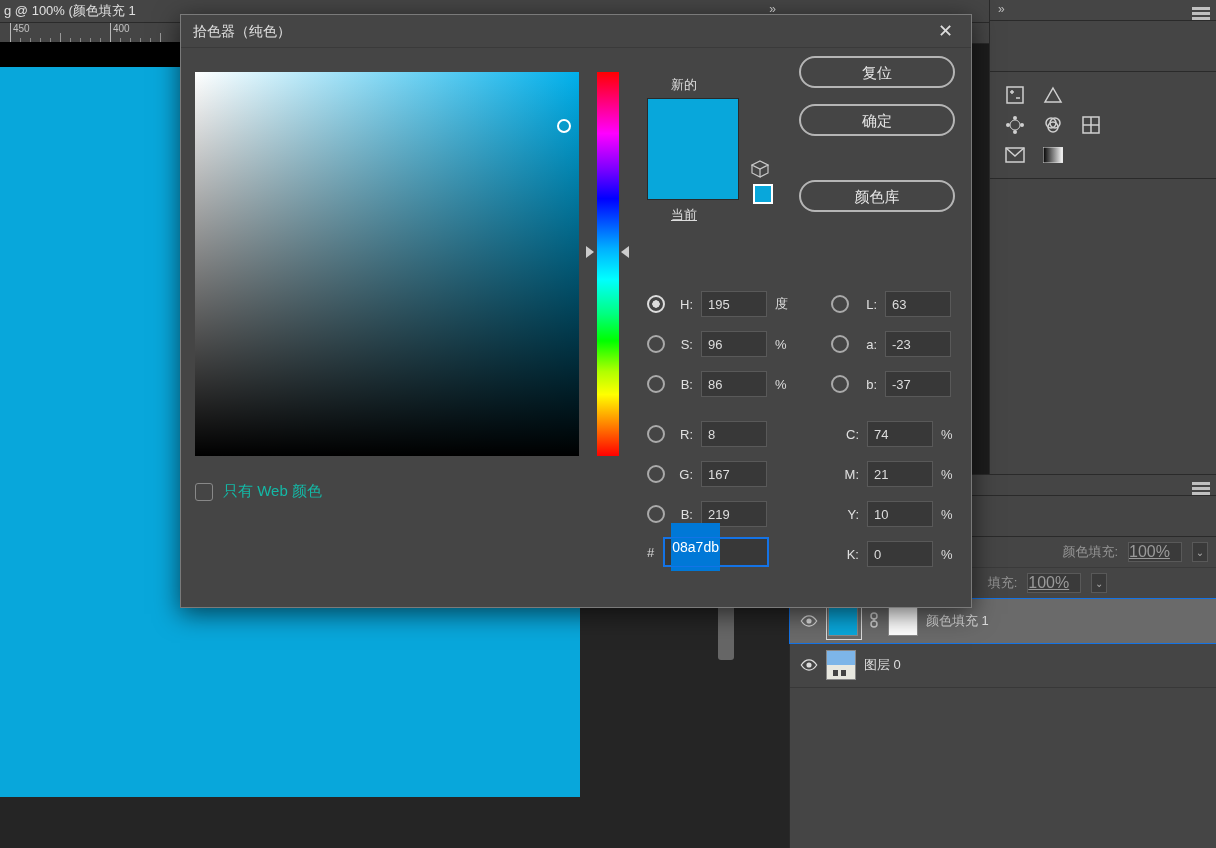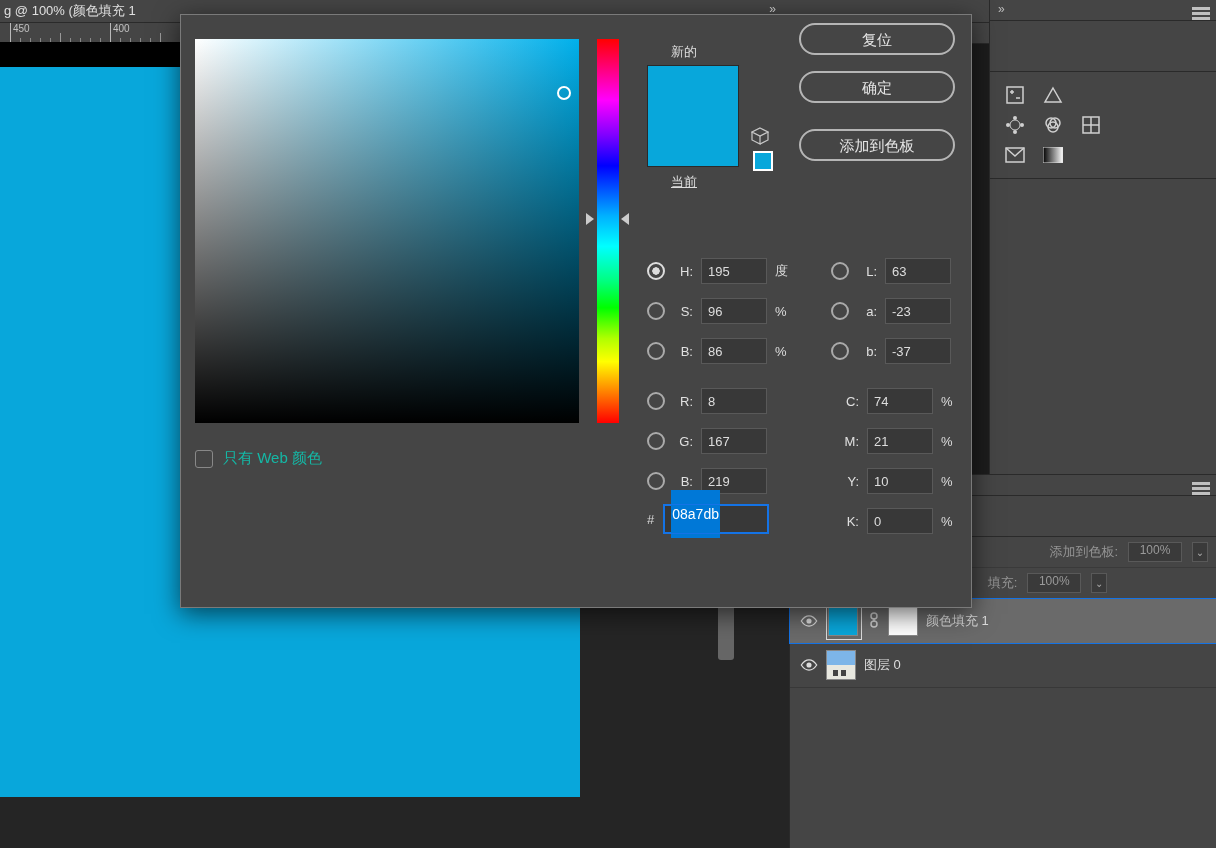--- a/index.html
+++ b/index.html
@@ -16,21 +16,21 @@
   .rp-menu{position:absolute;right:6px;top:2px;}
   .menu-icon{display:inline-block;width:18px;height:3px;background:#c0c0c0;box-shadow:0 5px 0 #c0c0c0,0 10px 0 #c0c0c0;position:relative;top:-4px;}
   .icon-row{display:flex;gap:16px;align-items:center;height:30px;padding-left:4px;}
   .pp-icon{width:22px;height:22px;display:inline-flex;align-items:center;justify-content:center;color:#d0d0d0;}
   .layers-panel{position:absolute;right:0;top:474px;width:426px;bottom:0;background:#454545;border-left:1px solid #2a2a2a;border-top:1px solid #2a2a2a;}
   .lp-top{height:20px;border-bottom:1px solid #2a2a2a;position:relative;}
   .lp-icons{height:40px;border-bottom:1px solid #2a2a2a;display:flex;align-items:center;gap:18px;padding:0 12px;}
   .lp-icon{width:20px;height:20px;display:inline-flex;align-items:center;justify-content:center;color:#c5c5c5;}
   .lp-dot{width:16px;height:16px;border-radius:50%;background:#d8d8d8;}
   .lp-row{height:30px;display:flex;align-items:center;padding:0 8px;gap:10px;color:#949494;border-bottom:1px solid #3a3a3a;font-size:13px;}
-  .lp-input{width:52px;height:18px;background:#3a3a3a;border:1px solid #595959;color:#9a9a9a;text-align:center;font-size:12px;}
+  .lp-input{width:52px;height:18px;background:#3a3a3a;border:1px solid #595959;color:#9a9a9a;text-align:left;font-size:16px;text-decoration:underline;}
   .lp-chev{width:14px;height:18px;background:#3a3a3a;border:1px solid #595959;display:inline-flex;align-items:center;justify-content:center;color:#aaa;font-size:10px;}
   .layer-item{height:44px;display:flex;align-items:center;padding:0 10px;gap:8px;border-bottom:1px solid #383838;color:#ddd;}
   .layer-item.selected{background:#6a6a6a;border:1px solid #1473e6;margin:-1px;}
   .eye-icon{width:18px;height:12px;color:#ddd;}
   .thumb-box{width:30px;height:30px;border:1px solid #888;box-sizing:border-box;background:#fff;}
   .thumb-fill{background:#08a7db;}
   .thumb-img{background:linear-gradient(to bottom,#7db5e8 0%,#7db5e8 50%,#e8e8e0 50%,#e8e8e0 100%);position:relative;}
   .thumb-img:after{content:"";position:absolute;left:6px;bottom:3px;width:5px;height:6px;background:#444;box-shadow:8px 0 0 #444;}
   .link-icon{width:12px;color:#bbb;}
   
@@ -188,21 +188,21 @@
     <span class="lp-icon">
         <svg width="18" height="18" viewBox="0 0 18 18" fill="none" stroke="#c5c5c5" stroke-width="1.5">
           <rect x="2" y="2" width="12" height="14"></rect>
           <polyline points="10,2 14,6 10,6 10,2" fill="#c5c5c5"></polyline>
         </svg>
       </span>
     <span class="lp-dot"></span>
   </div>
   <div class="lp-row">
     <span style="flex:1"></span>
-    <span>添加到色板:</span>
+    <span>颜色填充:</span>
     <span class="lp-input">100%</span>
     <span class="lp-chev">⌄</span>
   </div>
   <div class="lp-row">
     <span>锁定:</span>
     <span class="lp-icon">
         <svg width="14" height="14" viewBox="0 0 14 14">
           <rect width="7" height="7" fill="#888"></rect>
           <rect x="7" y="7" width="7" height="7" fill="#888"></rect>
           <rect x="7" width="7" height="7" fill="#ccc"></rect>
@@ -262,20 +262,24 @@
         <circle cx="10" cy="7" r="3" fill="#ddd"></circle>
       </svg>
     <div class="thumb-box thumb-img"></div>
     <span>图层 0</span>
   </div>
 </div>
 
 <div style="position:absolute;left:718px;top:600px;width:16px;height:60px;background:#666;border-radius:3px;"></div>
 
 <div class="dialog">
+  <div class="dlg-title">
+    <span>拾色器（纯色）</span>
+    <span class="close-x">✕</span>
+  </div>
   <div class="picker-body">
     <div class="sb-field">
       <div class="sb-cursor"></div>
     </div>
     <div class="hue-strip"></div>
     <div class="hue-ptr-l"></div>
     <div class="hue-ptr-r"></div>
 
     <span class="lbl-new">新的</span>
     <div class="preview">
@@ -287,22 +291,22 @@
           <polygon points="9,1 17,5 9,9 1,5"></polygon>
           <polyline points="1,5 1,13 9,17 9,9"></polyline>
           <polyline points="17,5 17,13 9,17"></polyline>
         </svg></span>
     <div class="sm-swatch"></div>
 
     <div class="btns">
       <button class="btn">复位</button>
       <button class="btn">确定</button>
       <div style="height:10px"></div>
-      <button class="btn">添加到色板</button>
       <div style="height:18px"></div>
+      <button class="btn">颜色库</button>
     </div>
 
     <div class="fields">
       <div class="col2">
         <div>
           <div class="frow">
               <span class="radio on"></span>
               <span class="flabel">H:</span>
               <input class="fbox" value="195" style="">
               <span class="funit">度</span>

